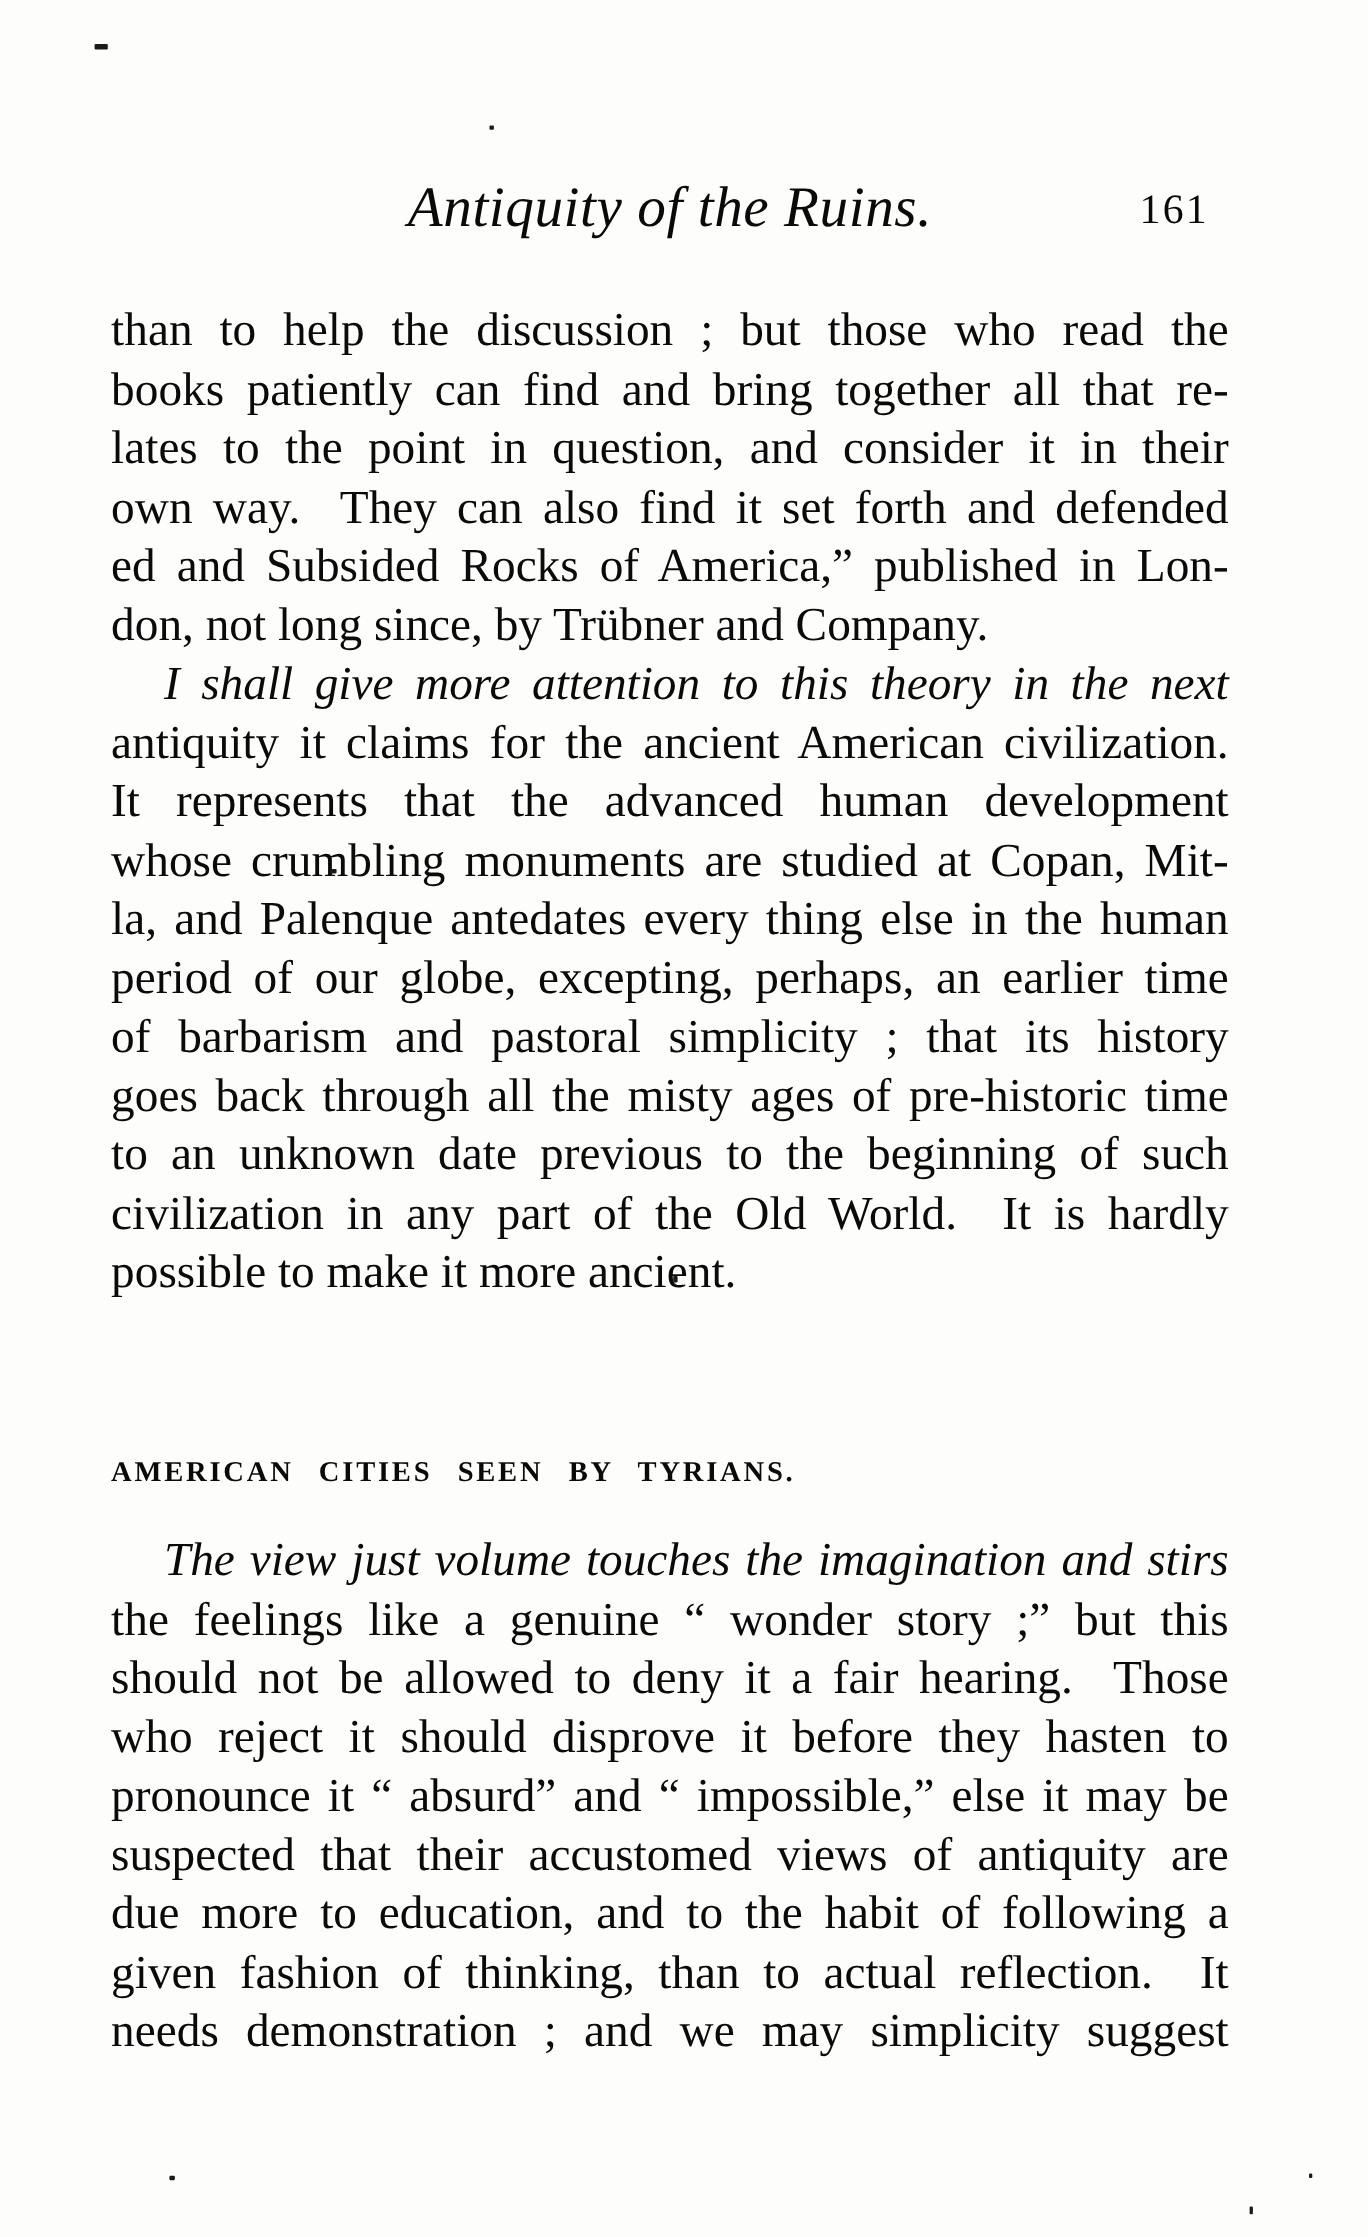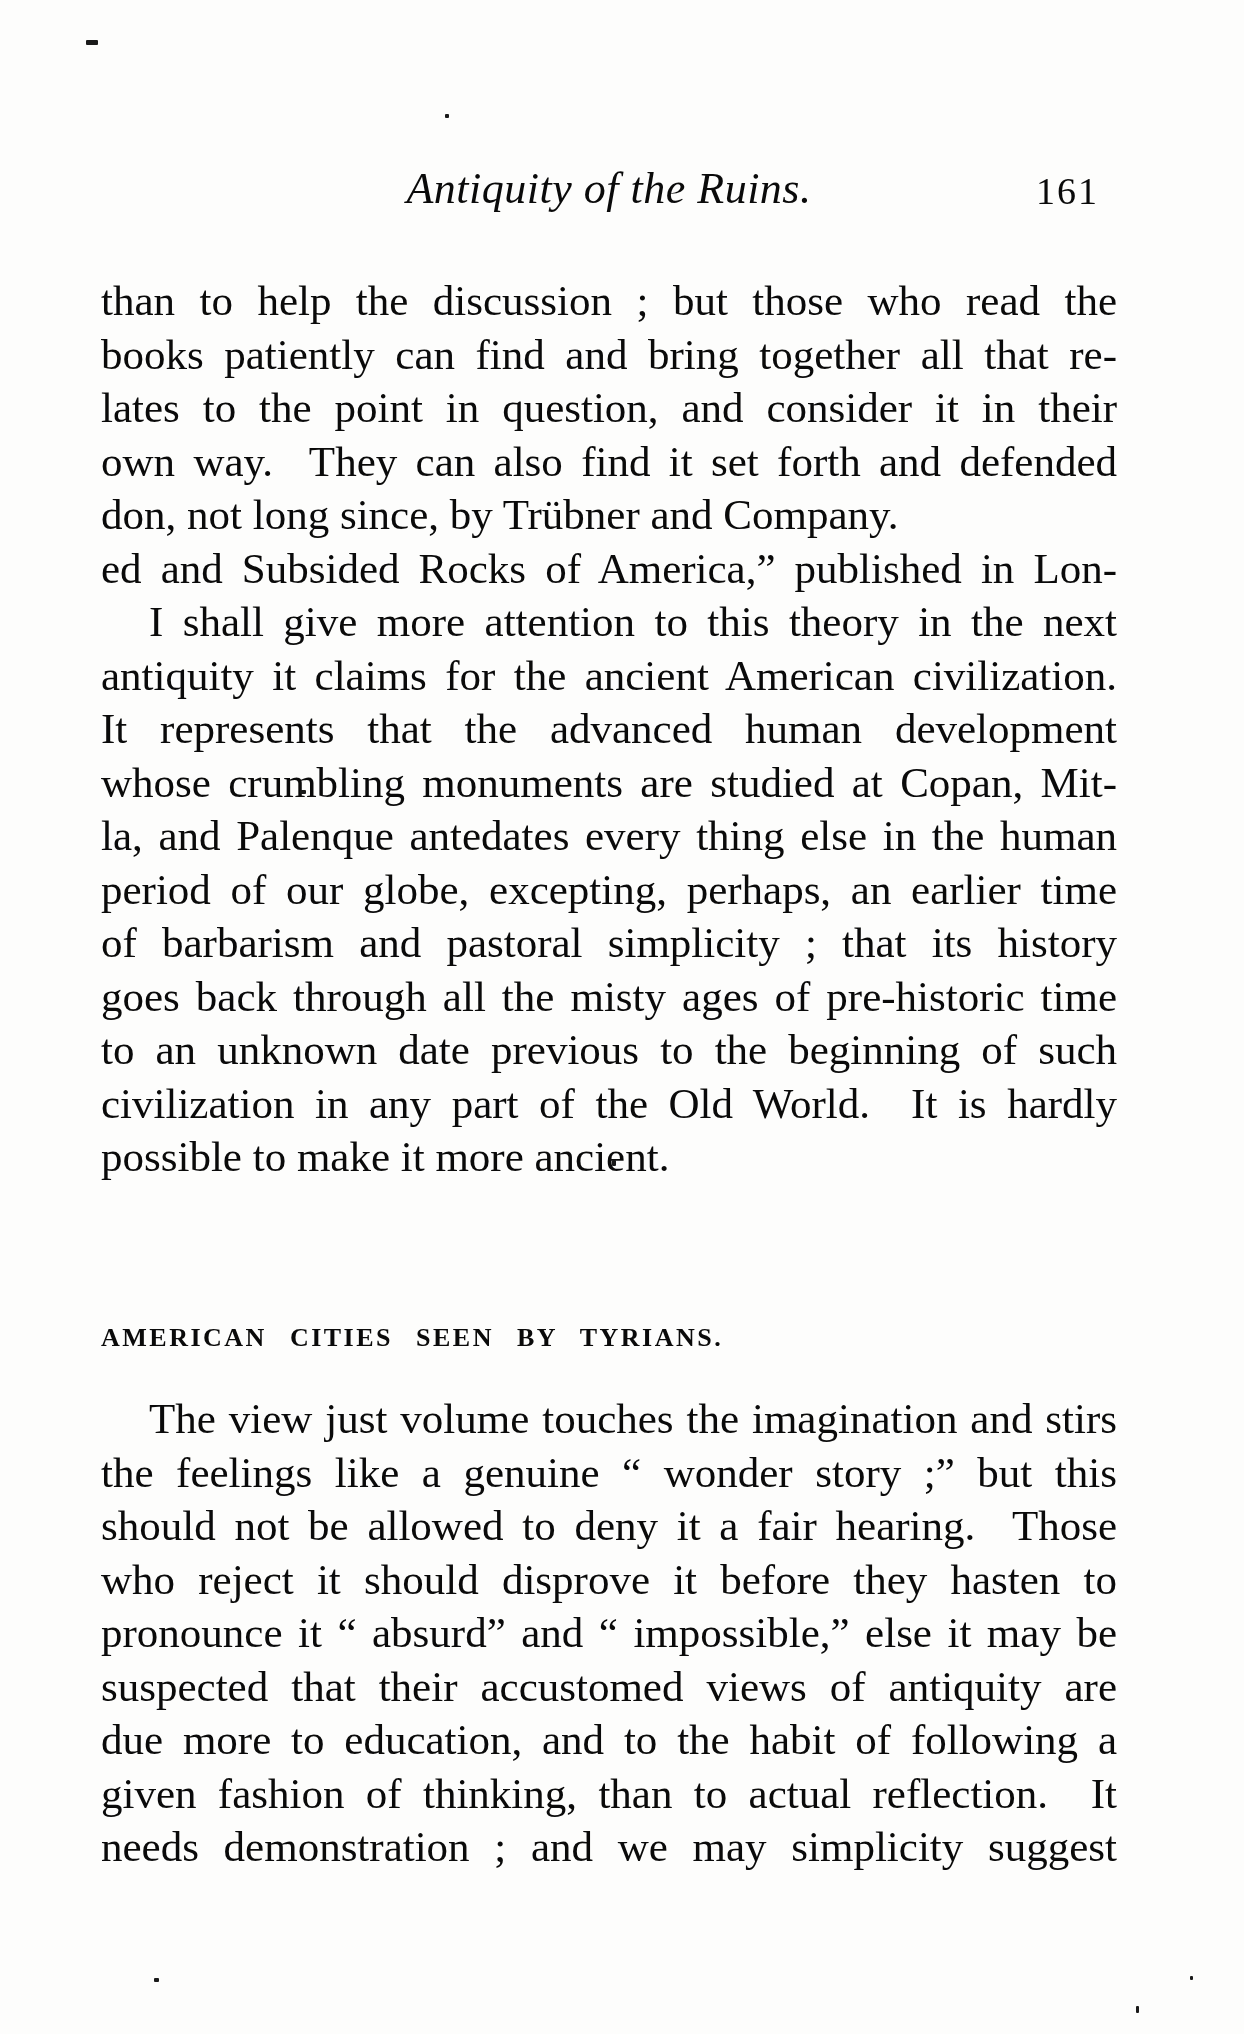--- a/index.html
+++ b/index.html
@@ -12,21 +12,21 @@
     color:#0a0a0a;
     overflow:hidden;
   }
   
   .runhead {
     position:absolute; left:101px; top:166px; width:1016px; height:48px;
   }
   .runtitle {
     text-align:center;
     font-style:italic;
-    font-size:44px;
+    font-size:52px;
     line-height:46px;
     letter-spacing:0.5px;
   }
   .pagenum {
     position:absolute; right:18px; top:4px;
     font-size:38px; line-height:42px; letter-spacing:2px;
   }
   
   .bodyblock {
     position:absolute; left:101px; width:1016px;
@@ -34,21 +34,21 @@
     line-height:53.5px;
   }
   #body1 { top:274px; }
   #body2 { top:1392px; }
   .pline {
     height:53.5px;
     white-space:nowrap;
     text-align:justify;
     text-align-last:justify;
   }
-  .pline.ind { padding-left:48px; }
+  .pline.ind { padding-left:48px;font-style:italic; }
   .pline.endline { text-align-last:left; }
   
   .secheading {
     position:absolute; left:101px; top:1322px; width:1016px;
     text-align:left;
     font-size:26px;
     font-weight:bold;
     letter-spacing:2.5px;
     word-spacing:14px;
     line-height:32px;
@@ -72,22 +72,22 @@
     <div class="runtitle">Antiquity of the Ruins.</div>
     <div class="pagenum">161</div>
   </div>
 
   <div id="body1" class="bodyblock">
     <div>
         <div class="pline">than to help the discussion ; but those who read the</div>
         <div class="pline">books patiently can find and bring together all that re-</div>
         <div class="pline">lates to the point in question, and consider it in their</div>
         <div class="pline">own way.&nbsp; They can also find it set forth and defended</div>
+        <div class="pline">ed and Subsided Rocks of America,” published in Lon-</div>
         <div class="pline endline">don, not long since, by Trübner and Company.</div>
-        <div class="pline">ed and Subsided Rocks of America,” published in Lon-</div>
       </div>
     <div>
         <div class="pline ind">I shall give more attention to this theory in the next</div>
         <div class="pline">antiquity it claims for the ancient American civilization.</div>
         <div class="pline">It represents that the advanced human development</div>
         <div class="pline">whose crumbling monuments are studied at Copan, Mit-</div>
         <div class="pline">la, and Palenque antedates every thing else in the human</div>
         <div class="pline">period of our globe, excepting, perhaps, an earlier time</div>
         <div class="pline">of barbarism and pastoral simplicity ; that its history</div>
         <div class="pline">goes back through all the misty ages of pre-historic time</div>

